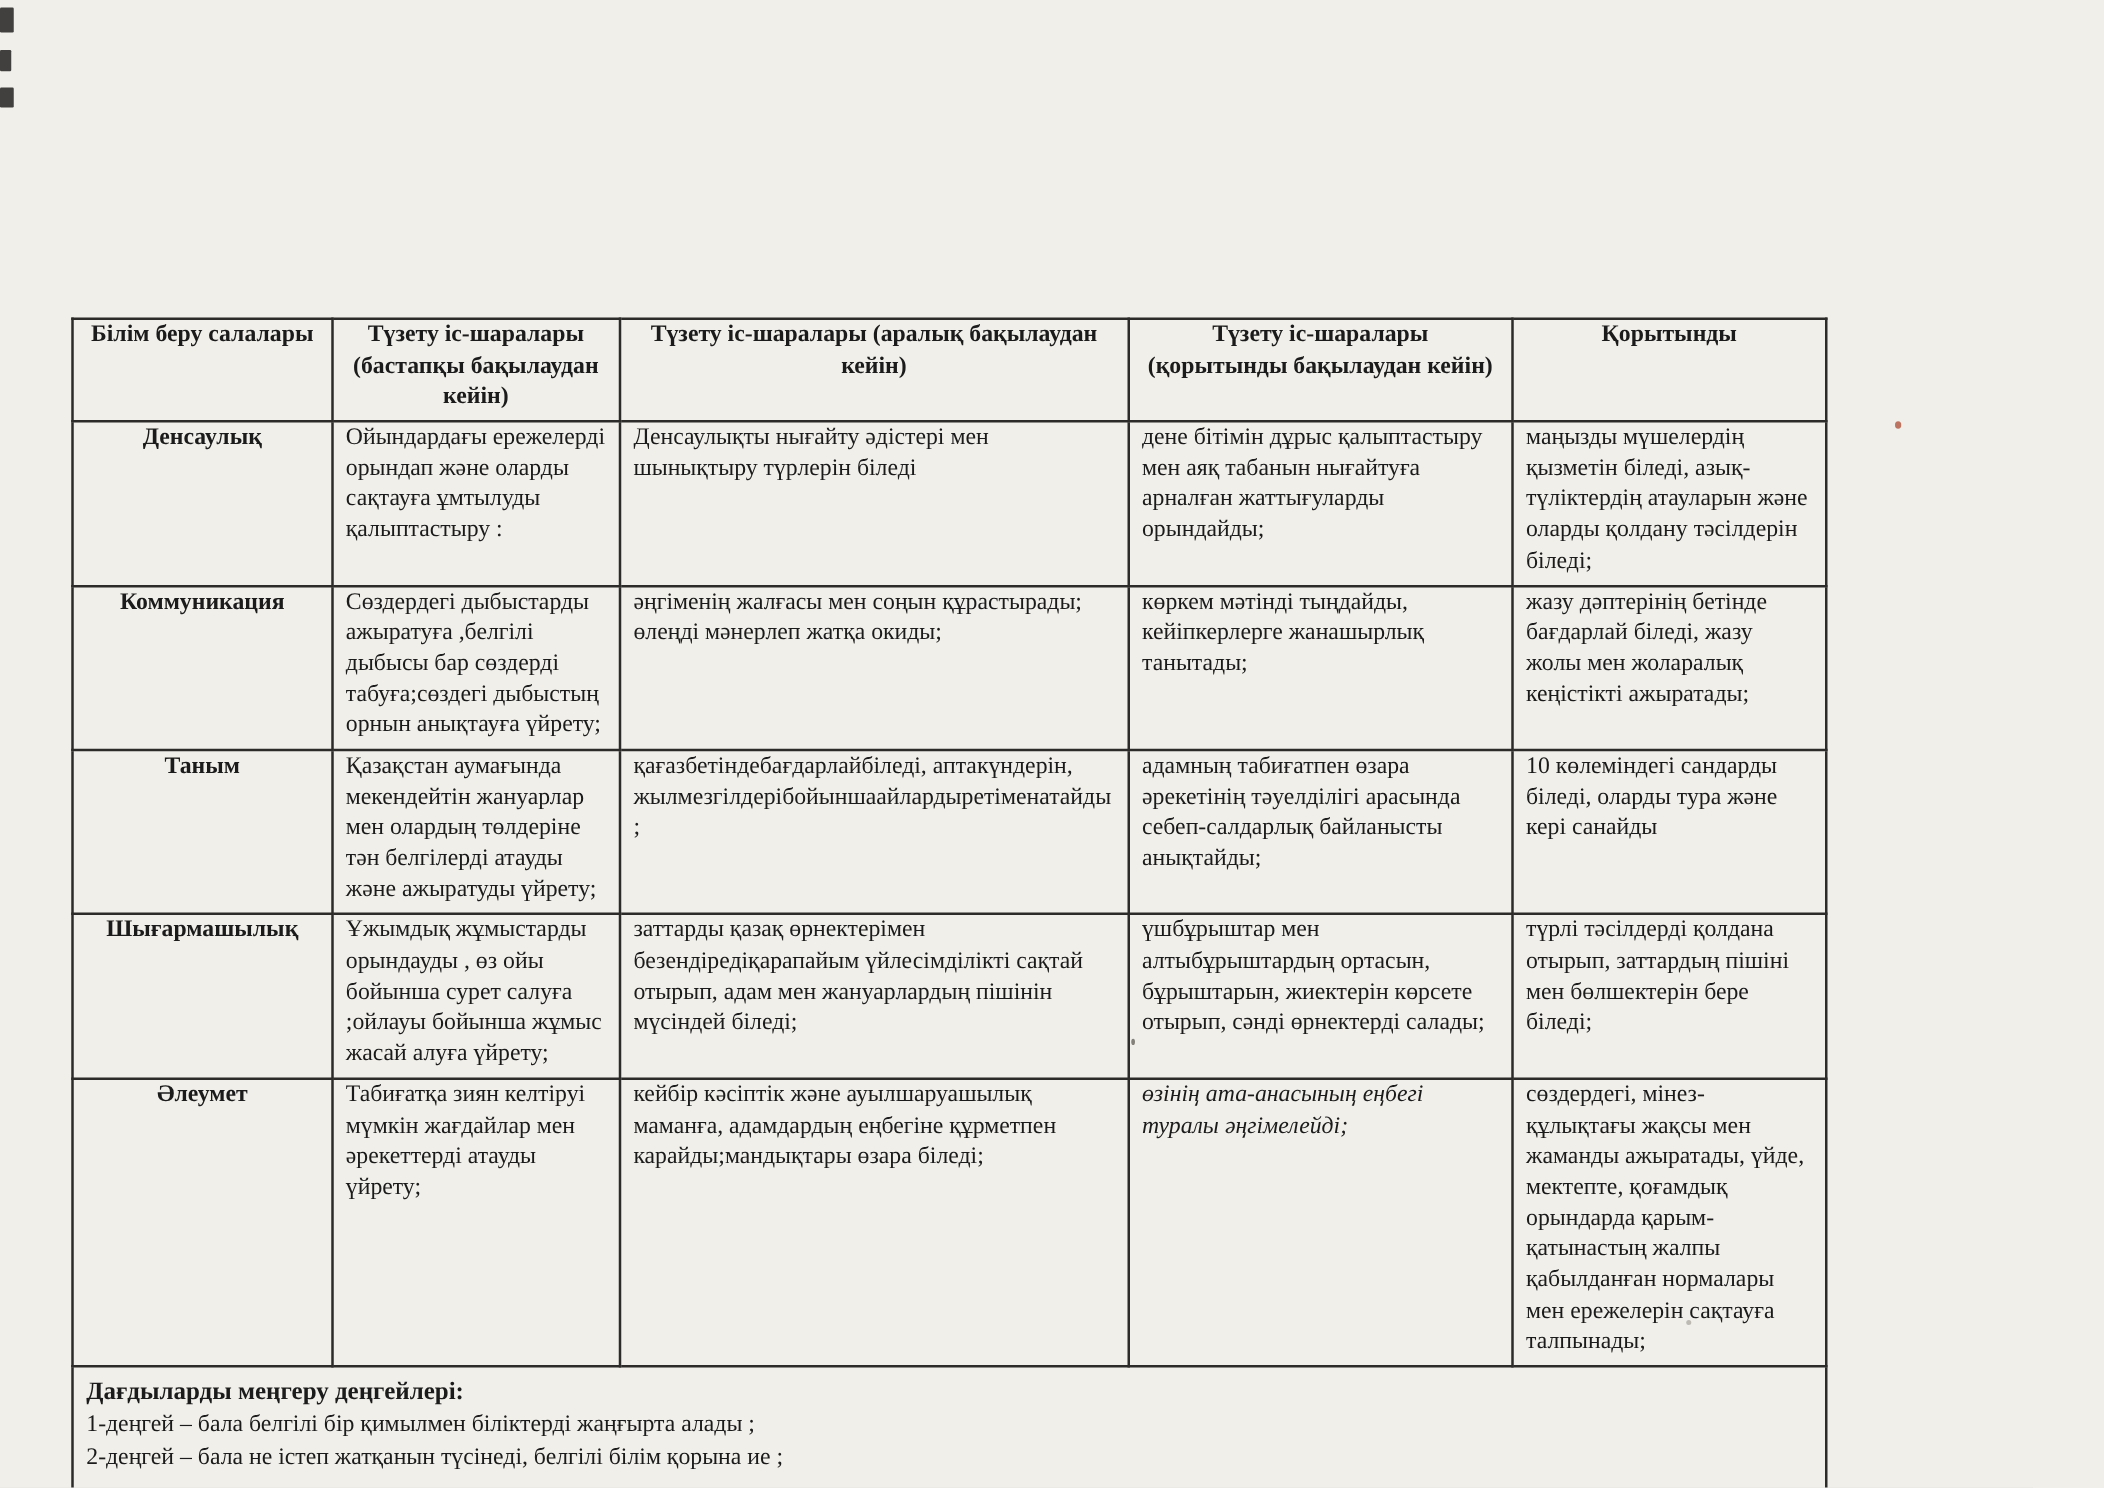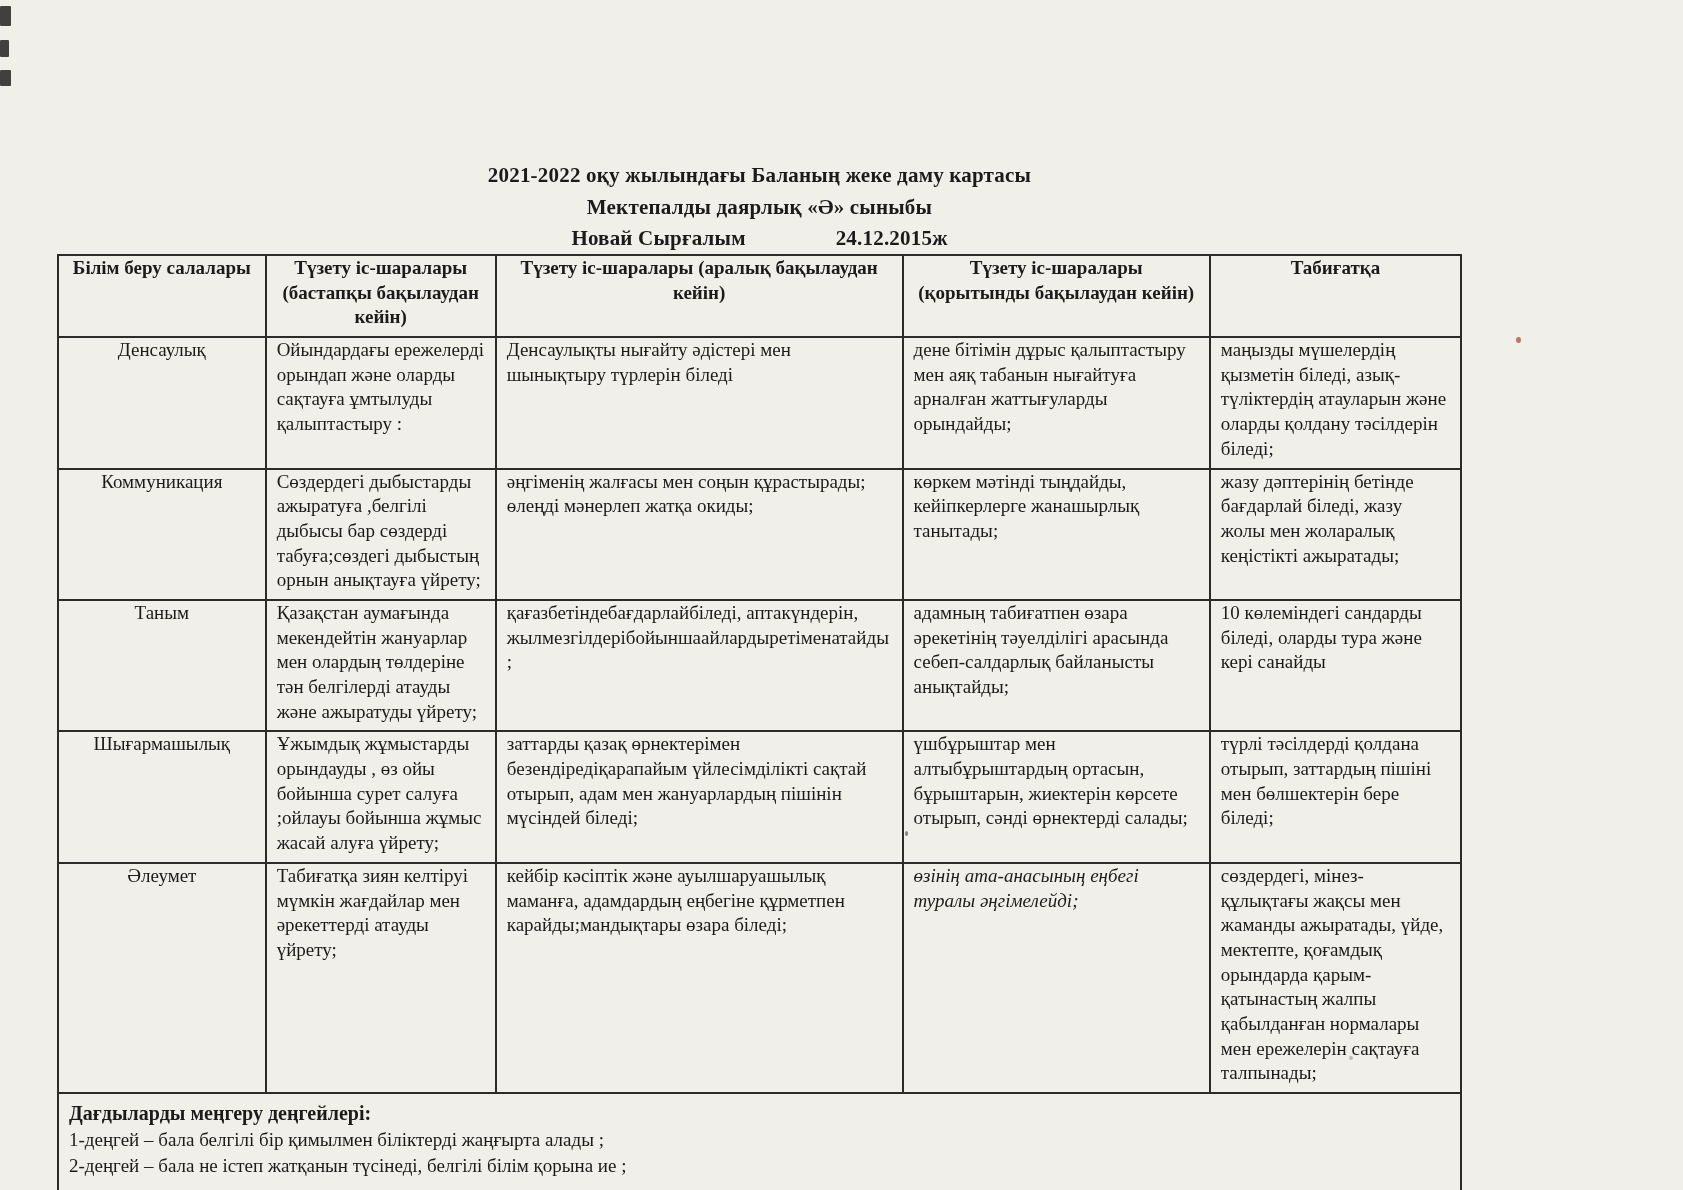--- a/index.html
+++ b/index.html
@@ -51,21 +51,21 @@
     line-height:1.3;
     word-wrap:break-word;
   }
   table.dev th {
     text-align:center;
     font-weight:bold;
     height:62px;
   }
   td.area-cell {
     text-align:center;
-    font-weight:normal;
+    font-weight:bold;
   }
   tr.r1 td { height:104px; }
   tr.r2 td { height:106px; }
   tr.r3 td { height:108px;margin-left:16px; }
   tr.r4 td { height:110px; }
   tr.r5 td { height:178px; }
   td.italic { font-style:italic;border-radius:19px; }
   tr.footer-row td {
     height:108px;
     padding-top:6px;
@@ -79,43 +79,36 @@
 
 <div class="paper">
 
   <div class="edge-mark m1"></div>
   <div class="edge-mark m2"></div>
   <div class="edge-mark m3"></div>
   <div class="speck s1"></div>
   <div class="speck s2"></div>
   <div class="speck s3"></div>
 
-  <div class="title-block">
-    <div>2021-2022 оқу жылындағы Баланың жеке даму картасы</div>
-    <div>Мектепалды даярлық  «Ә» сыныбы</div>
-    <div class="title-line3">
-      <span>Новай Сырғалым</span><span class="date">24.12.2015ж</span>
-    </div>
-  </div>
 
   <table class="dev">
     <colgroup>
       <col style="width:14.8%">
       <col style="width:16.4%">
       <col style="width:29.0%">
       <col style="width:21.9%">
       <col style="width:17.9%">
     </colgroup>
     <thead>
       <tr>
         <th>Білім беру салалары</th>
         <th>Түзету іс-шаралары (бастапқы бақылаудан кейін)</th>
         <th>Түзету іс-шаралары (аралық бақылаудан кейін)</th>
         <th>Түзету іс-шаралары (қорытынды бақылаудан кейін)</th>
-        <th>Табиғатқа</th>
+        <th>Қорытынды</th>
       </tr>
     </thead>
     <tbody>
       <tr class="r1">
         <td class="area-cell">Денсаулық</td>
         <td>Ойындардағы ережелерді орындап және оларды сақтауға  ұмтылуды қалыптастыру :</td>
         <td>Денсаулықты нығайту әдістері мен шынықтыру түрлерін біледі</td>
         <td>дене бітімін дұрыс қалыптастыру мен аяқ табанын нығайтуға арналған жаттығуларды орындайды;</td>
         <td>маңызды мүшелердің қызметін біледі, азық-түліктердің атауларын және оларды қолдану тәсілдерін біледі;</td>
       </tr>

